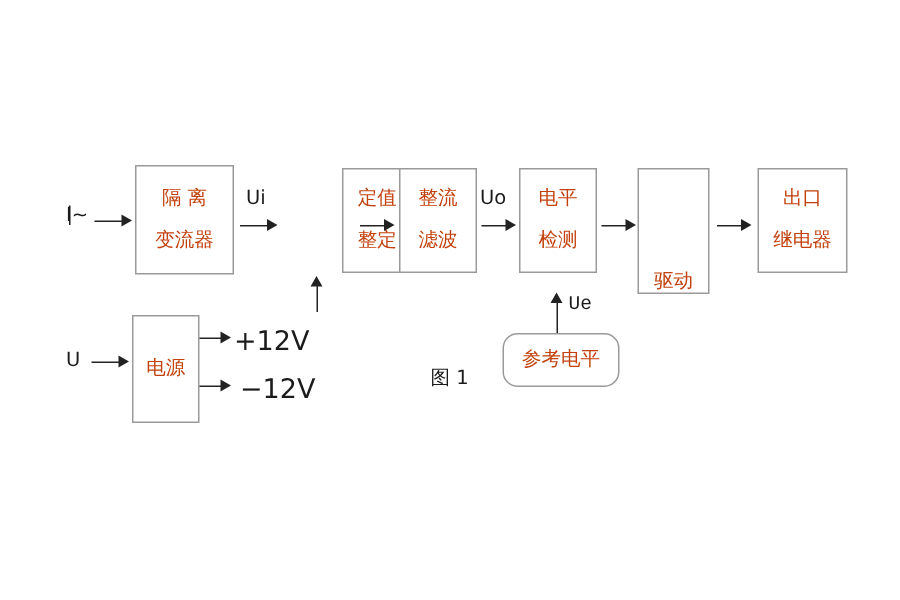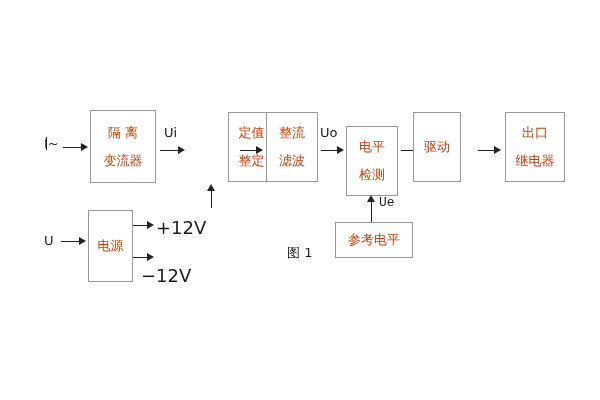--- a/index.html
+++ b/index.html
@@ -110,29 +110,29 @@
 
   <div class="box" style="left:266px; top:112px; width:52px; height:70px;">
     <span class="ln">整流</span>
     <span class="ln">滤波</span>
   </div>
 
   <div class="lbl" style="left:320px; top:126px;">Uo</div>
   <div class="hline" style="left:321px; top:150px; width:18px;"></div>
   <div class="arrow-r" style="left:337px; top:146px;"></div>
 
-  <div class="box" style="left:346px; top:112px; width:52px; height:70px;margin-top:14px;">
+  <div class="box" style="left:346px; top:112px; width:52px; height:70px;">
     <span class="ln">电平</span>
     <span class="ln">检测</span>
   </div>
 
   <div class="hline" style="left:401px; top:150px; width:18px;"></div>
   <div class="arrow-r" style="left:417px; top:146px;"></div>
 
-  <div class="box single" style="left:413px; top:112px; width:48px; height:70px;">
+  <div class="box single" style="left:425px; top:112px; width:48px; height:84px;justify-content:flex-end;">
     <span class="ln">驱动</span>
   </div>
 
   <div class="hline" style="left:478px; top:150px; width:18px;"></div>
   <div class="arrow-r" style="left:494px; top:146px;"></div>
 
   <div class="box" style="left:505px; top:112px; width:60px; height:70px;">
     <span class="ln">出口</span>
     <span class="ln">继电器</span>
   </div>
@@ -144,27 +144,27 @@
   <div class="box single" style="left:88px; top:210px; width:45px; height:72px;">
     <span class="ln">电源</span>
   </div>
 
   <div class="hline" style="left:133px; top:225px; width:16px;"></div>
   <div class="arrow-r" style="left:147px; top:221px;"></div>
   <div class="lbl small" style="left:156px; top:219px;">+12V</div>
 
   <div class="hline" style="left:133px; top:257px; width:16px;"></div>
   <div class="arrow-r" style="left:147px; top:253px;"></div>
-  <div class="lbl small" style="left:141px; top:251px;margin-top:16px;">−12V</div>
+  <div class="lbl small" style="left:160px; top:251px;">−12V</div>
 
 
   <div class="vline" style="left:211px; top:190px; height:18px;"></div>
   <div class="arrow-u" style="left:207px; top:184px;"></div>
 
-  <div class="box single" style="left:335px; top:222px; width:78px; height:36px;">
+  <div class="box single" style="left:335px; top:222px; width:78px; height:36px;border-radius:10px;">
     <span class="ln">参考电平</span>
   </div>
 
   <div class="vline" style="left:371px; top:201px; height:21px;"></div>
   <div class="arrow-u" style="left:367px; top:195px;"></div>
   <div class="lbl" style="left:379px; top:196px;font-family:Liberation Mono, monospace;">Ue</div>
 
   <div class="lbl cap" style="left:287px; top:246px;">图 1</div>
 
 </div>

